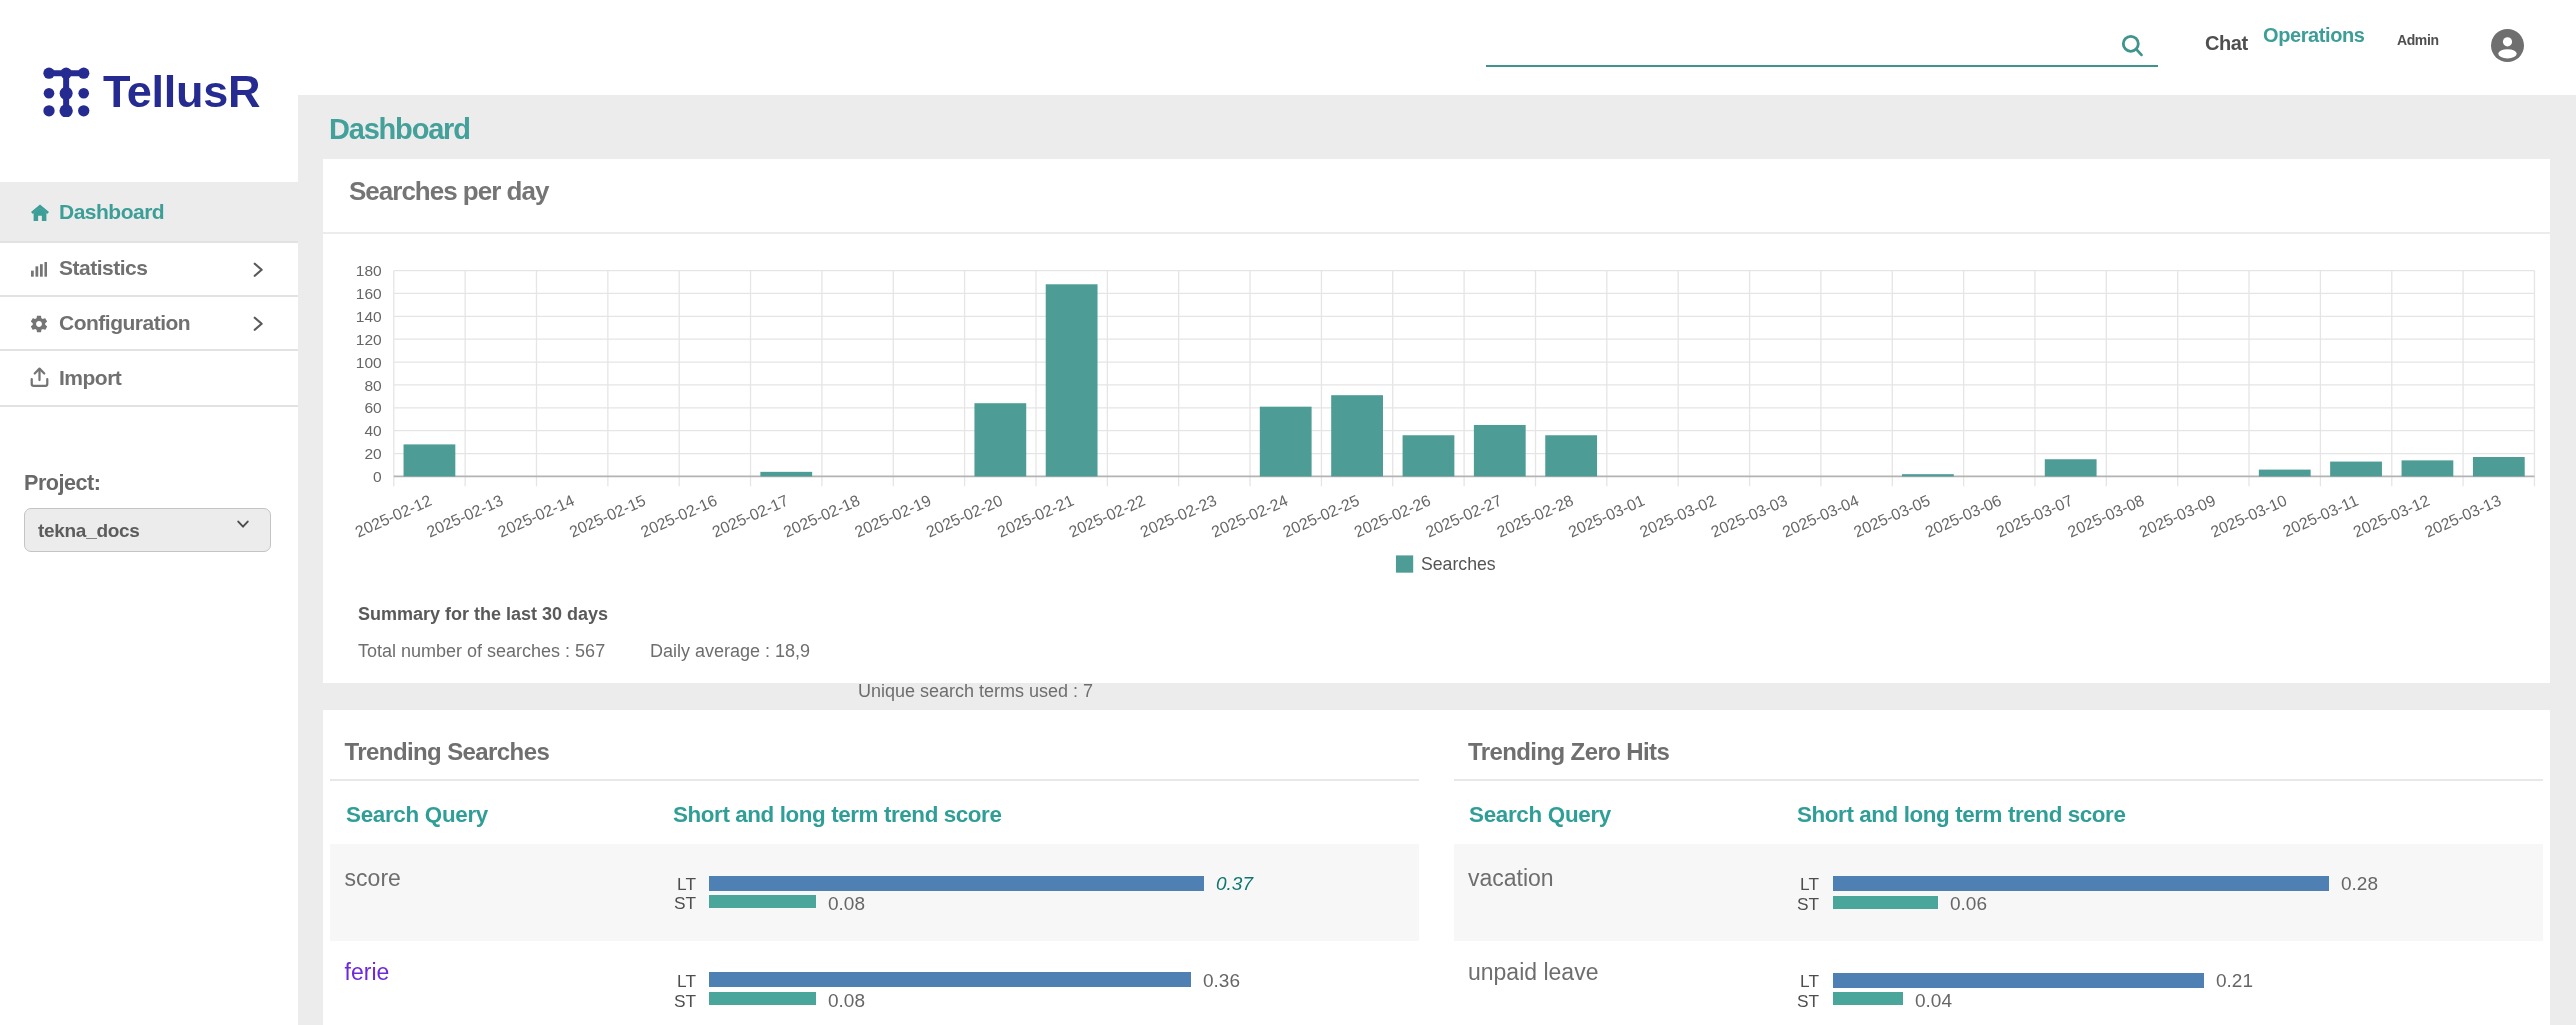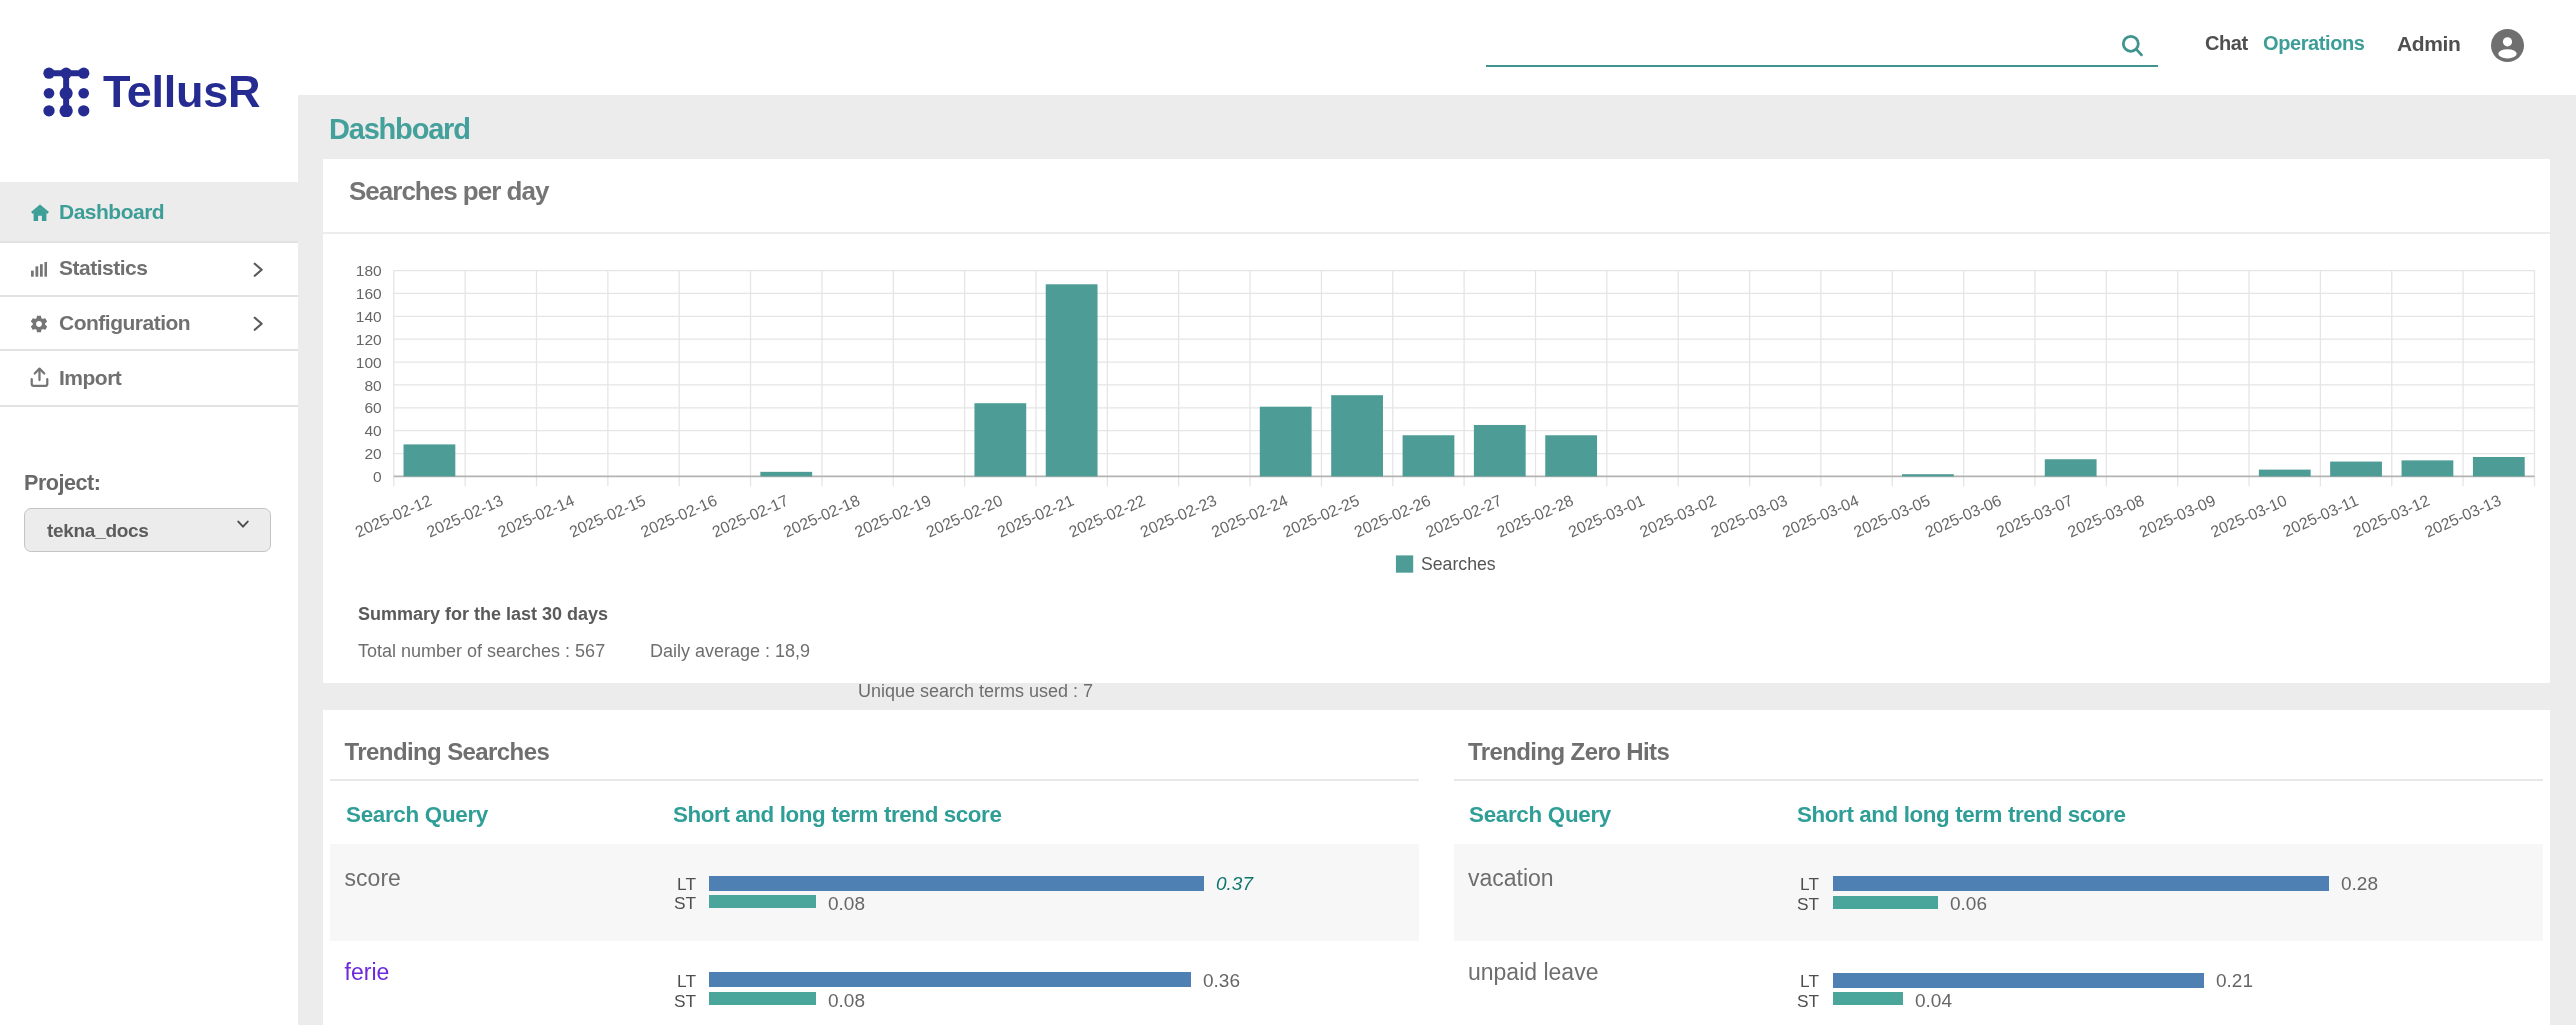--- a/index.html
+++ b/index.html
@@ -234,35 +234,35 @@
     <g fill="none" stroke="#757575" stroke-width="2.6">
       <path d="M2 14 L2 19.5 Q2 21.7 4.2 21.7 L17.8 21.7 Q20 21.7 20 19.5 L20 14" stroke-linecap="round"></path>
       <path d="M11 15 L11 3" stroke-linecap="round"></path>
       <path d="M5.5 7.5 L11 1.8 L16.5 7.5" stroke-linecap="round" stroke-linejoin="round" fill="none"></path>
     </g>
   </svg>
   <div class="navtxt" style="top:366px;">Import</div>
 
   <div class="abs" style="left:24px; top:470px; font-size:21.6px; font-weight:bold; letter-spacing:-0.5px; color:#696969;">Project:</div>
   <div class="abs" style="left:24px; top:508px; width:247px; height:44px; background:#ececec; border:1.7px solid #c4c4c4; border-radius:7px;">
-    <div class="abs" style="left:22px; top:11.2px; font-size:19px; font-weight:bold; letter-spacing:-0.3px; color:#5c5c5c;">tekna_docs</div>
+    <div class="abs" style="left:13px; top:11.2px; font-size:19px; font-weight:bold; letter-spacing:-0.3px; color:#5c5c5c;">tekna_docs</div>
     <svg class="abs" style="left:212px; top:11.2px;" width="12" height="8.6" viewBox="0 0 14 10">
         <path d="M1.5 1.8 L7 7.8 L12.5 1.8" fill="none" stroke="#4c4c4c" stroke-width="2.2" stroke-linecap="round" stroke-linejoin="round"></path>
       </svg>
   </div>
 </div>
 
 <div class="abs" style="left:1486px; top:65px; width:672px; height:2.2px; background:#3f948e;"></div>
 <svg class="abs" style="left:2121px; top:34px;" width="23" height="23" viewBox="0 0 27 27">
   <circle cx="11.5" cy="11.5" r="8.8" fill="none" stroke="#3f948e" stroke-width="3.3"></circle>
   <path d="M17.8 17.8 L24 24.5" stroke="#3f948e" stroke-width="3.3" stroke-linecap="round" fill="none"></path>
 </svg>
 <div class="abs" style="left:2179px; top:32px; font-size:20px; font-weight:bold; letter-spacing:-0.4px; color:#4f4f4f;margin-left:26px;">Chat</div>
-<div class="abs" style="left:2263px; top:32px; font-size:20px; font-weight:bold; letter-spacing:-0.4px; color:#3d9e97;">Operations</div>
-<div class="abs" style="left:2397px; top:32px; font-size:21px; font-weight:bold; letter-spacing:-0.4px; color:#4f4f4f;">Admin</div>
+<div class="abs" style="left:2263px; top:24px; font-size:20px; font-weight:bold; letter-spacing:-0.4px; color:#3d9e97;">Operations</div>
+<div class="abs" style="left:2397px; top:32px; font-size:14px; font-weight:bold; letter-spacing:-0.4px; color:#4f4f4f;">Admin</div>
 <div class="abs" style="left:2491px; top:29px; width:33px; height:33px; border-radius:50%; background:#6f6f6f;">
   <svg width="33" height="33" viewBox="0 0 38 38">
     <circle cx="19" cy="14.8" r="5.3" fill="#fff"></circle>
     <ellipse cx="19" cy="28.6" rx="10.6" ry="5.3" fill="#fff"></ellipse>
   </svg>
 </div>
 
 <div class="abs" style="left:329px; top:113px; font-size:29px; font-weight:bold; letter-spacing:-1.2px; color:#43a09a; z-index:4;">Dashboard</div>
 
 

